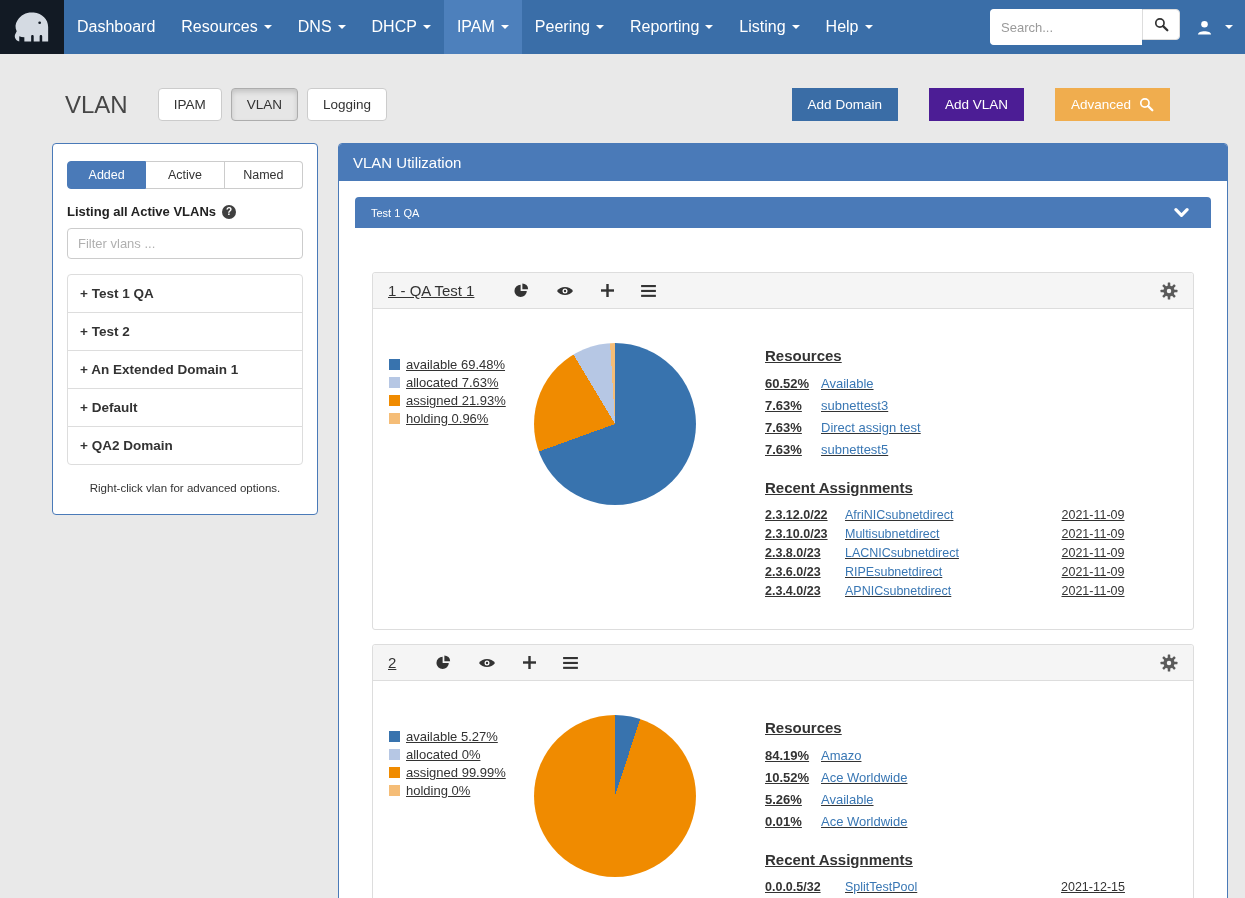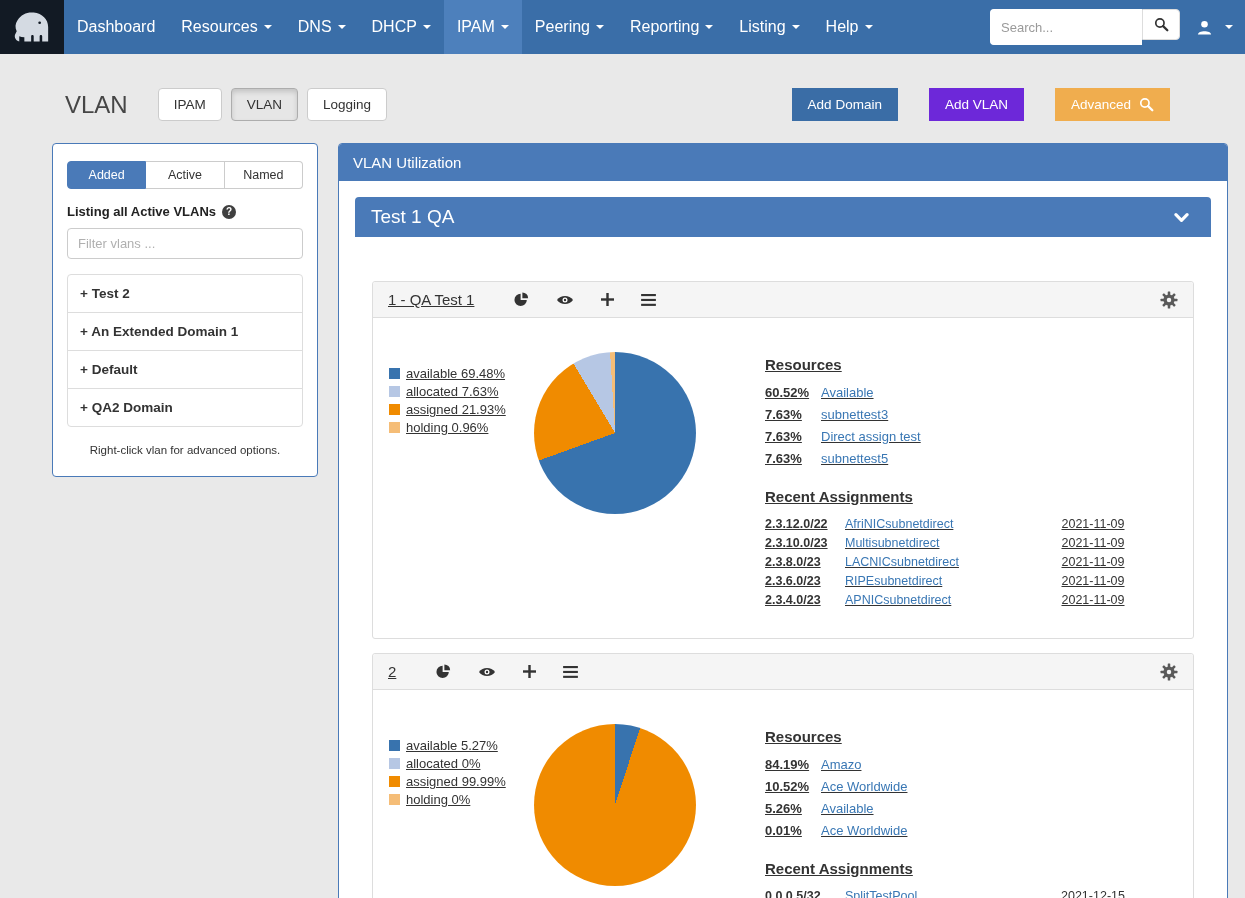--- a/index.html
+++ b/index.html
@@ -48,21 +48,21 @@
   .filter-input { width:100%; height:31px; border:1px solid #ccc; border-radius:4px; padding:0 10px; font-size:13px; color:#333; outline:none; margin-bottom:15px; font-family:inherit; }
   .filter-input::placeholder { color:#b0b0b0; }
   .vlan-list { list-style:none; margin:0; padding:0; }
   .vlan-item { border:1px solid #ddd; margin-top:-1px; padding:11px 12px; font-size:13.5px; font-weight:bold; cursor:pointer; background:#fff; }
   .vlan-item:first-child { border-radius:4px 4px 0 0; margin-top:0; }
   .vlan-item:last-child { border-radius:0 0 4px 4px; }
   .sidebar-note { text-align:center; font-size:11.5px; margin:17px 0 8px; color:#333; }
   
   .main-panel { flex:1; }
   .main-body { padding:16px; }
-  .section-header { background:var(--header-blue,#4a7ab8); color:#fff; font-size:19px; padding:9px 16px; border-radius:4px 4px 0 0; display:flex; align-items:center; justify-content:space-between; cursor:pointer; }
+  .section-header { background:var(--header-blue,#4a7ab8); color:#fff; font-size:11px; padding:9px 16px; border-radius:4px 4px 0 0; display:flex; align-items:center; justify-content:space-between; cursor:pointer; }
   .section-body { padding:44px 17px 30px; }
   .chev { display:flex; align-items:center; cursor:pointer; margin-right:6px; }
   
   .card { border:1px solid #ddd; border-radius:3px; margin-bottom:14px; background:#fff;text-decoration:underline; }
   .card-header { background:#f5f5f5; border-bottom:1px solid #ddd; padding:8px 15px; display:flex; align-items:center; border-radius:3px 3px 0 0; min-height:36px; }
   .card-title { font-size:15px; color:#333; }
   .card-icons { display:flex; gap:27px; margin-left:40px; align-items:center; }
   .icon-btn { cursor:pointer; display:inline-flex; align-items:center; }
   .gear { margin-left:auto; }
   .card-body { display:flex; padding:20px 16px 26px; }
@@ -158,21 +158,21 @@
     <h1 class="page-title">VLAN</h1>
     <div class="view-tabs" id="view-tabs">
         <button class="view-tab">IPAM</button>
         <button class="view-tab active">VLAN</button>
         <button class="view-tab">Logging</button>
       </div>
     <div class="actions" id="action-buttons">
         <button class="action-btn" style="background: rgb(58, 109, 166);">
           <span>Add Domain</span>
         </button>
-        <button class="action-btn" style="background: #6d28d9;">
+        <button class="action-btn" style="background: #4c1d95;">
           <span>Add VLAN</span>
         </button>
         <button class="action-btn" style="background: rgb(240, 173, 78);">
           <span>Advanced</span>
           <span style="display: inline-flex;">
             <svg width="15" height="15" viewBox="0 0 16 16">
               <circle cx="6.3" cy="6.3" r="4.4" fill="none" stroke="#fff" stroke-width="1.8"></circle>
               <line x1="9.7" y1="9.7" x2="14.2" y2="14.2" stroke="#fff" stroke-width="2.4" stroke-linecap="round"></line>
             </svg>
           </span>
@@ -188,20 +188,21 @@
             <button class="side-tab active">Added</button>
             <button class="side-tab">Active</button>
             <button class="side-tab">Named</button>
           </div>
         <div class="listing-label">
           <span>Listing all Active VLANs</span>
           <span class="help-icon">?</span>
         </div>
         <input class="filter-input" type="text" placeholder="Filter vlans ..." style="">
         <ul class="vlan-list" id="vlan-list">
+            <li class="vlan-item">+ Test 1 QA</li>
             <li class="vlan-item">+ Test 2</li>
             <li class="vlan-item">+ An Extended Domain 1</li>
             <li class="vlan-item">+ Default</li>
             <li class="vlan-item">+ QA2 Domain</li>
           </ul>
         <div class="sidebar-note">Right-click vlan for advanced options.</div>
       </div>
     </aside>
 
     <section class="panel main-panel">

